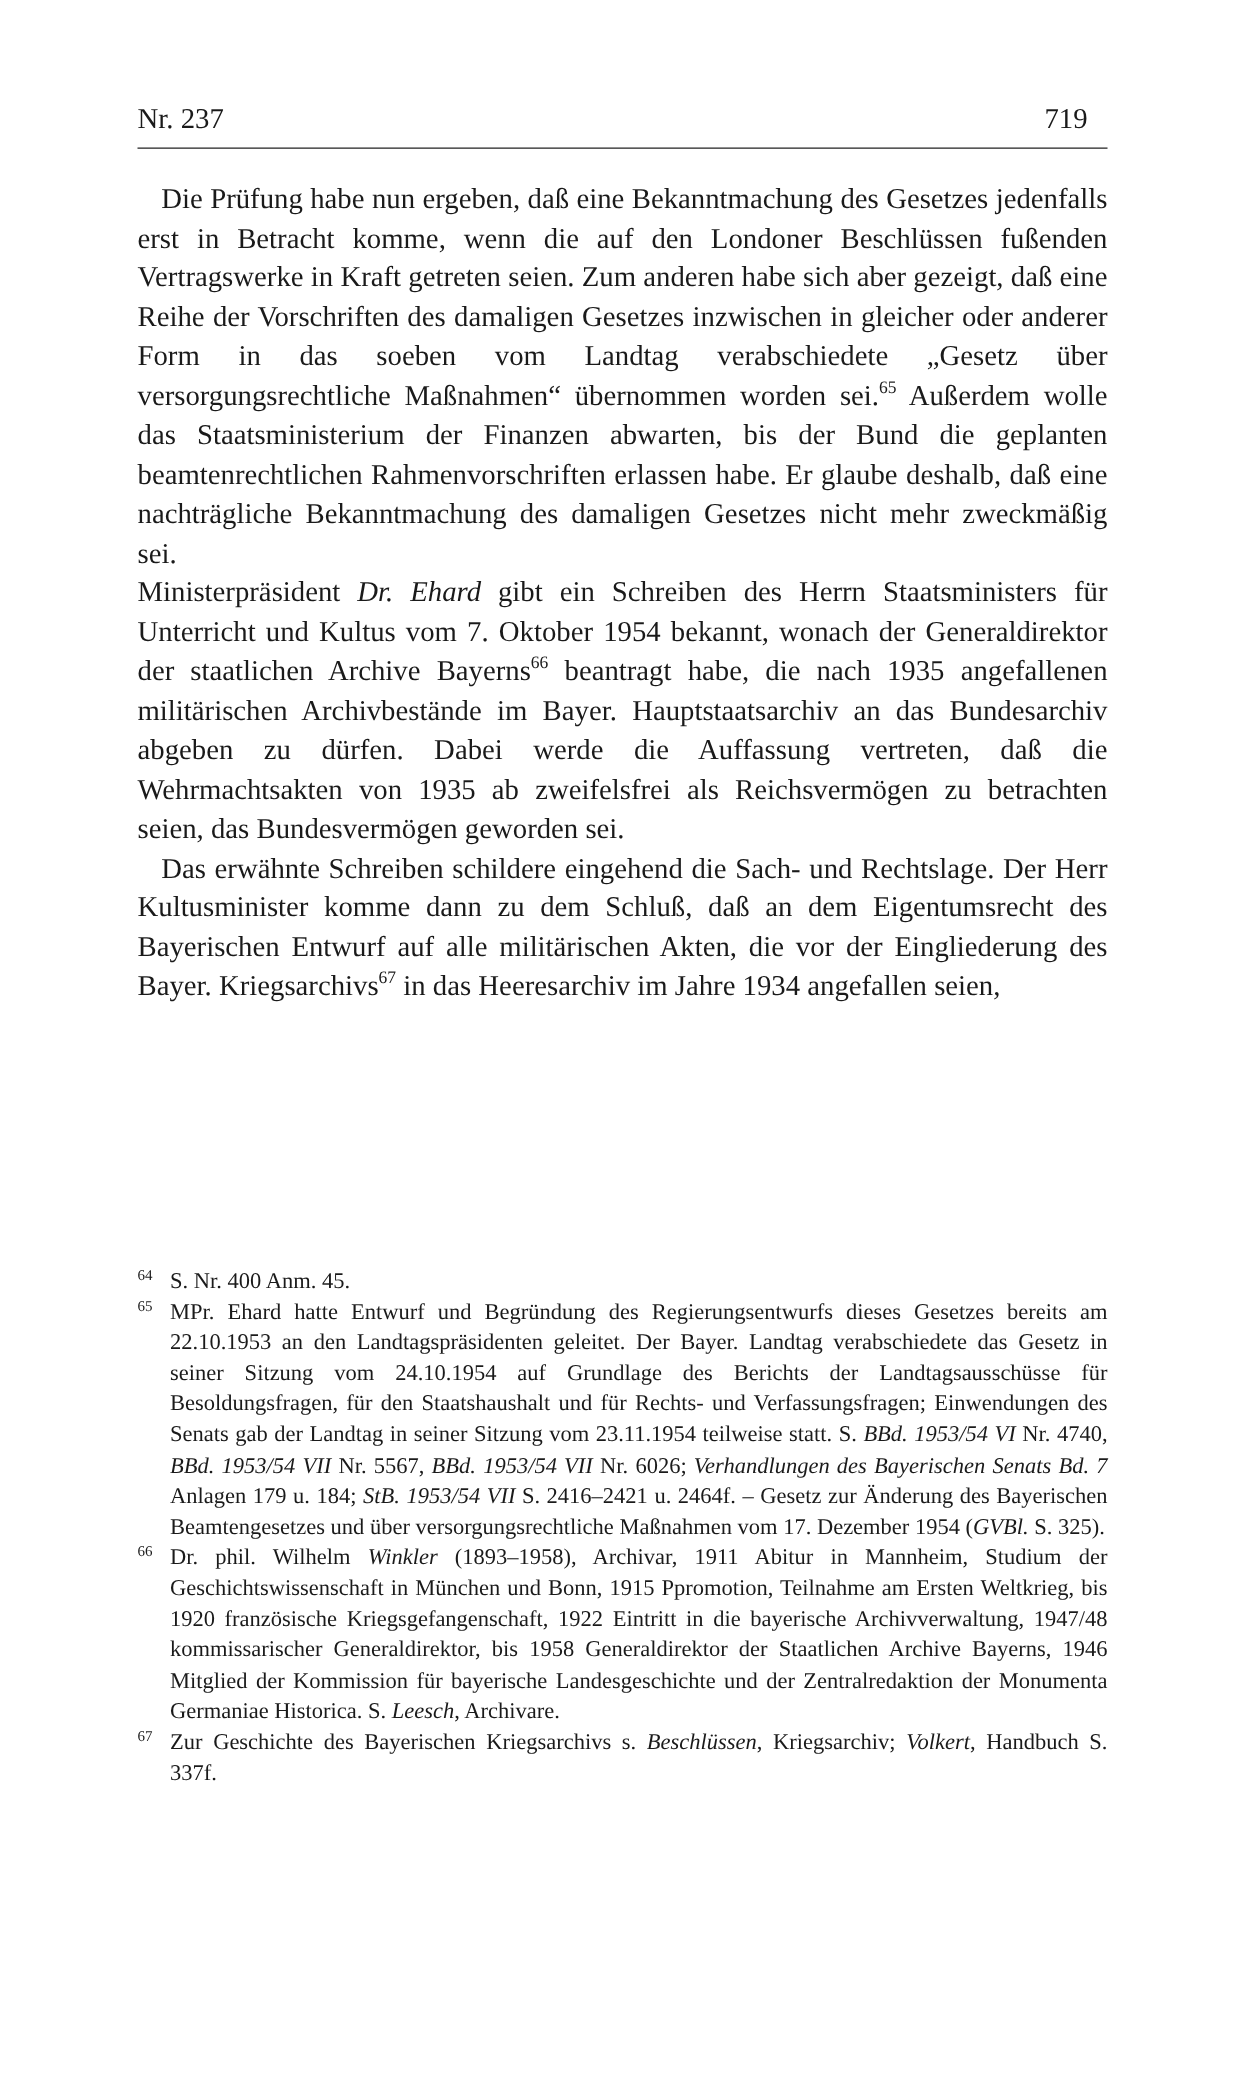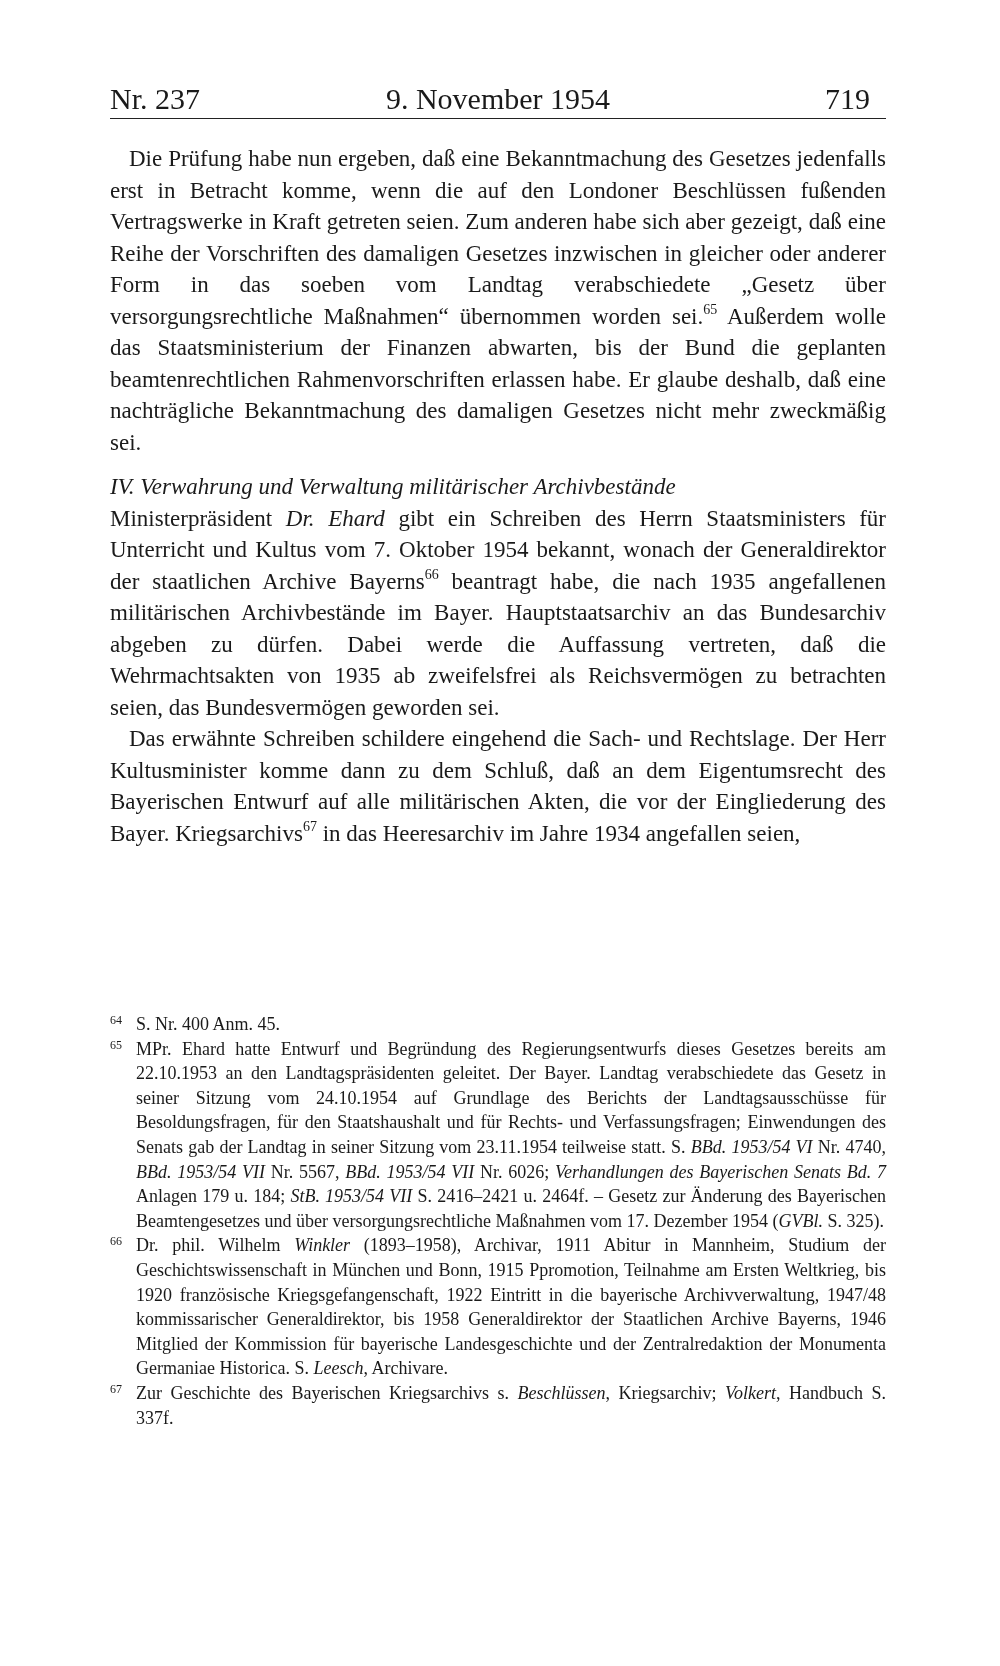--- a/index.html
+++ b/index.html
@@ -1,46 +1,44 @@
 <!DOCTYPE html>
 <html><head>
   <meta charset="utf-8">
   <style>
     html, body { margin: 0; padding: 0; background: #ffffff; }
     body { width: 1000px; height: 1666px; position: relative; overflow: hidden;
       font-family: "Liberation Serif", "DejaVu Serif", serif; color: #1a1a1a; }
     .header { position: absolute; left: 110px; top: 82px; width: 776px; height: 36px;
-      border-bottom: 1.5px solid #222; font-size: 30px; }
+      border-bottom: 1.5px solid #222; font-size: 23px; }
     .header .left { position: absolute; left: 0; top: 0; }
     .header .center { position: absolute; left: 0; right: 0; top: 0; text-align: center; }
     .header .right { position: absolute; right: 16px; top: 0; }
     .body { position: absolute; left: 110px; top: 143px; width: 776px;
       font-size: 23px; line-height: 31.5px; text-align: justify; }
     .body p { margin: 0; }
     .body p.indent { text-indent: 19px; }
     .body p.heading { font-style: italic; margin-top: 13px; }
     sup { font-size: 14px; line-height: 0; vertical-align: 10px; }
     i { font-style: italic; }
     .footnotes { position: absolute; left: 110px; top: 1012px; width: 776px;
       font-size: 18px; line-height: 24.6px; text-align: justify; }
     .fn { position: relative; padding-left: 26px; margin: 0; }
     .fn .num { position: absolute; left: 0; top: -4px; font-size: 12px; }
   </style>
 </head>
 <body>
 
 <div class="header">
   <span class="left">Nr. 237</span>
-  <span class="center">9. November 1954</span>
   <span class="right">719</span>
 </div>
 
 <div class="body">
   <p class="indent"><span>Die Prüfung habe nun ergeben, daß eine Bekanntmachung des Gesetzes jedenfalls erst in Betracht komme, wenn die auf den Londoner Beschlüssen fußenden Vertragswerke in Kraft getreten seien. Zum anderen habe sich aber gezeigt, daß eine Reihe der Vorschriften des damaligen Gesetzes inzwischen in gleicher oder anderer Form in das soeben vom Landtag verabschiedete „Gesetz über versorgungsrechtliche Maßnahmen“ übernommen worden sei.</span><sup>65</sup><span> Außerdem wolle das Staatsministerium der Finanzen abwarten, bis der Bund die geplanten beamtenrechtlichen Rahmenvorschriften erlassen habe. Er glaube deshalb, daß eine nachträgliche Bekanntmachung des damaligen Gesetzes nicht mehr zweckmäßig sei.</span></p>
-  <p class="heading">IV. Verwahrung und Verwaltung militärischer Archivbestände</p>
   <p><span>Ministerpräsident </span><i>Dr. Ehard</i><span> gibt ein Schreiben des Herrn Staatsministers für Unterricht und Kultus vom 7. Oktober 1954 bekannt, wonach der Generaldirektor der staatlichen Archive Bayerns</span><sup>66</sup><span> beantragt habe, die nach 1935 angefallenen militärischen Archivbestände im Bayer. Hauptstaatsarchiv an das Bundesarchiv abgeben zu dürfen. Dabei werde die Auffassung vertreten, daß die Wehrmachtsakten von 1935 ab zweifelsfrei als Reichsvermögen zu betrachten seien, das Bundesvermögen geworden sei.</span></p>
   <p class="indent"><span>Das erwähnte Schreiben schildere eingehend die Sach- und Rechtslage. Der Herr Kultusminister komme dann zu dem Schluß, daß an dem Eigentumsrecht des Bayerischen Entwurf auf alle militärischen Akten, die vor der Eingliederung des Bayer. Kriegsarchivs</span><sup>67</sup><span> in das Heeresarchiv im Jahre 1934 angefallen seien,</span></p>
 </div>
 
 <div class="footnotes">
   <p class="fn">
     <span class="num">64</span><span>S. Nr. 400 Anm. 45.</span>
   </p>
   <p class="fn">
     <span class="num">65</span><span>MPr. Ehard hatte Entwurf und Begründung des Regierungsentwurfs dieses Gesetzes bereits am 22.10.1953 an den Landtagspräsidenten geleitet. Der Bayer. Landtag verabschiedete das Gesetz in seiner Sitzung vom 24.10.1954 auf Grundlage des Berichts der Landtagsausschüsse für Besoldungsfragen, für den Staatshaushalt und für Rechts- und Verfassungsfragen; Einwendungen des Senats gab der Landtag in seiner Sitzung vom 23.11.1954 teilweise statt. S. </span><i>BBd. 1953/54 VI</i><span> Nr. 4740, </span><i>BBd. 1953/54 VII</i><span> Nr. 5567, </span><i>BBd. 1953/54 VII</i><span> Nr. 6026; </span><i>Verhandlungen des Bayerischen Senats Bd. 7</i><span> Anlagen 179 u. 184; </span><i>StB. 1953/54 VII</i><span> S. 2416–2421 u. 2464f. – Gesetz zur Änderung des Bayerischen Beamtengesetzes und über versorgungsrechtliche Maßnahmen vom 17. Dezember 1954 (</span><i>GVBl.</i><span> S. 325).</span>

